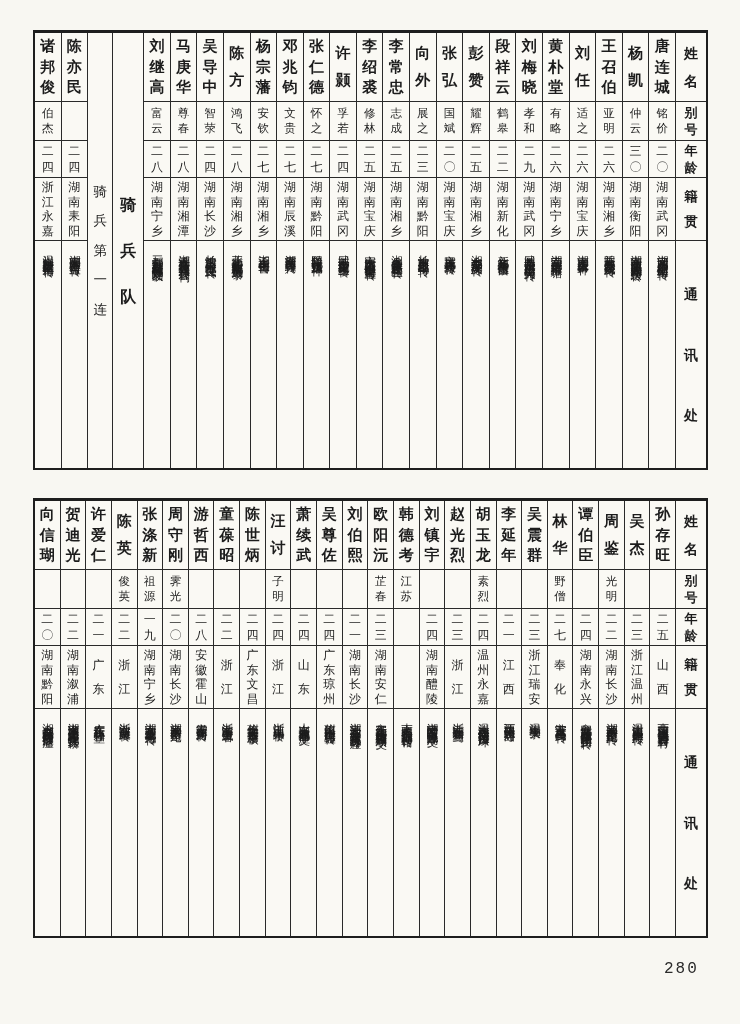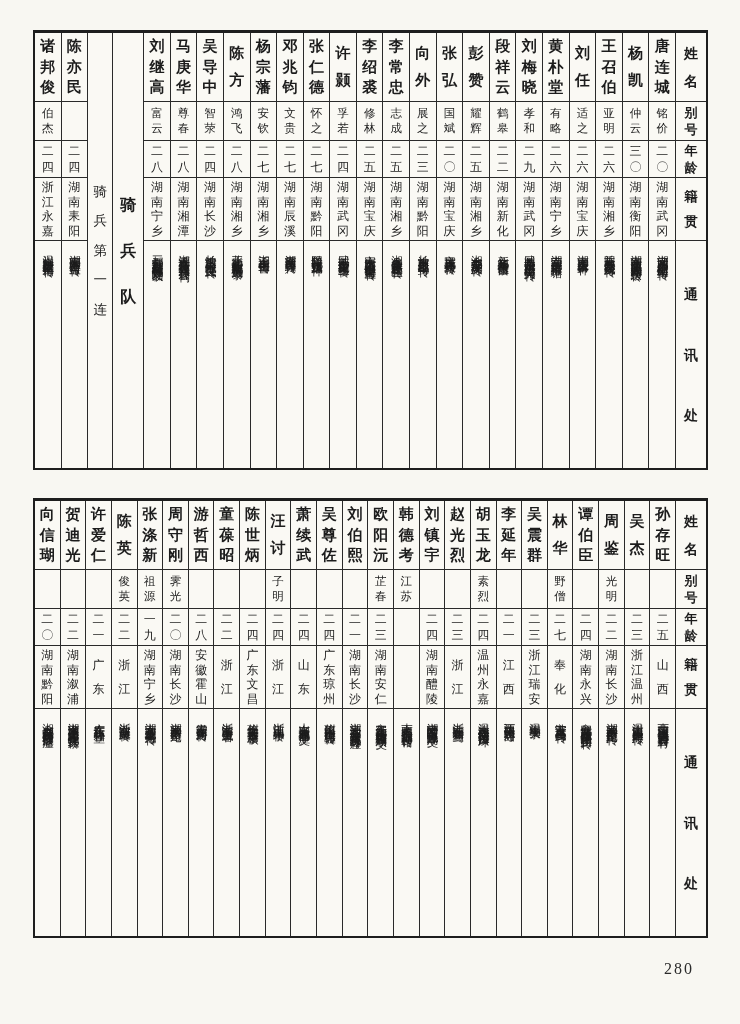--- a/index.html
+++ b/index.html
@@ -95,21 +95,21 @@
   .col.section.wide .c-section .vstack{gap:30px;font-size:16px;font-weight:bold;}
   .col.section.narrow .c-section .vstack{gap:16px;font-size:13.5px;}
 
   .pagenum{
     position:absolute;
     top:960px;
     left:664px;
     font-size:16px;
     letter-spacing:2px;
     color:#2b2b2b;
-    font-family:Liberation Serif, serif;
+    font-family:Liberation Mono, monospace;
   }
 </style>
 </head>
 <body>
 
 <div class="page">
   <div class="grid-table upper">
       <div class="col header">
     <div class="cell c-name">
           <div class="vstack">

